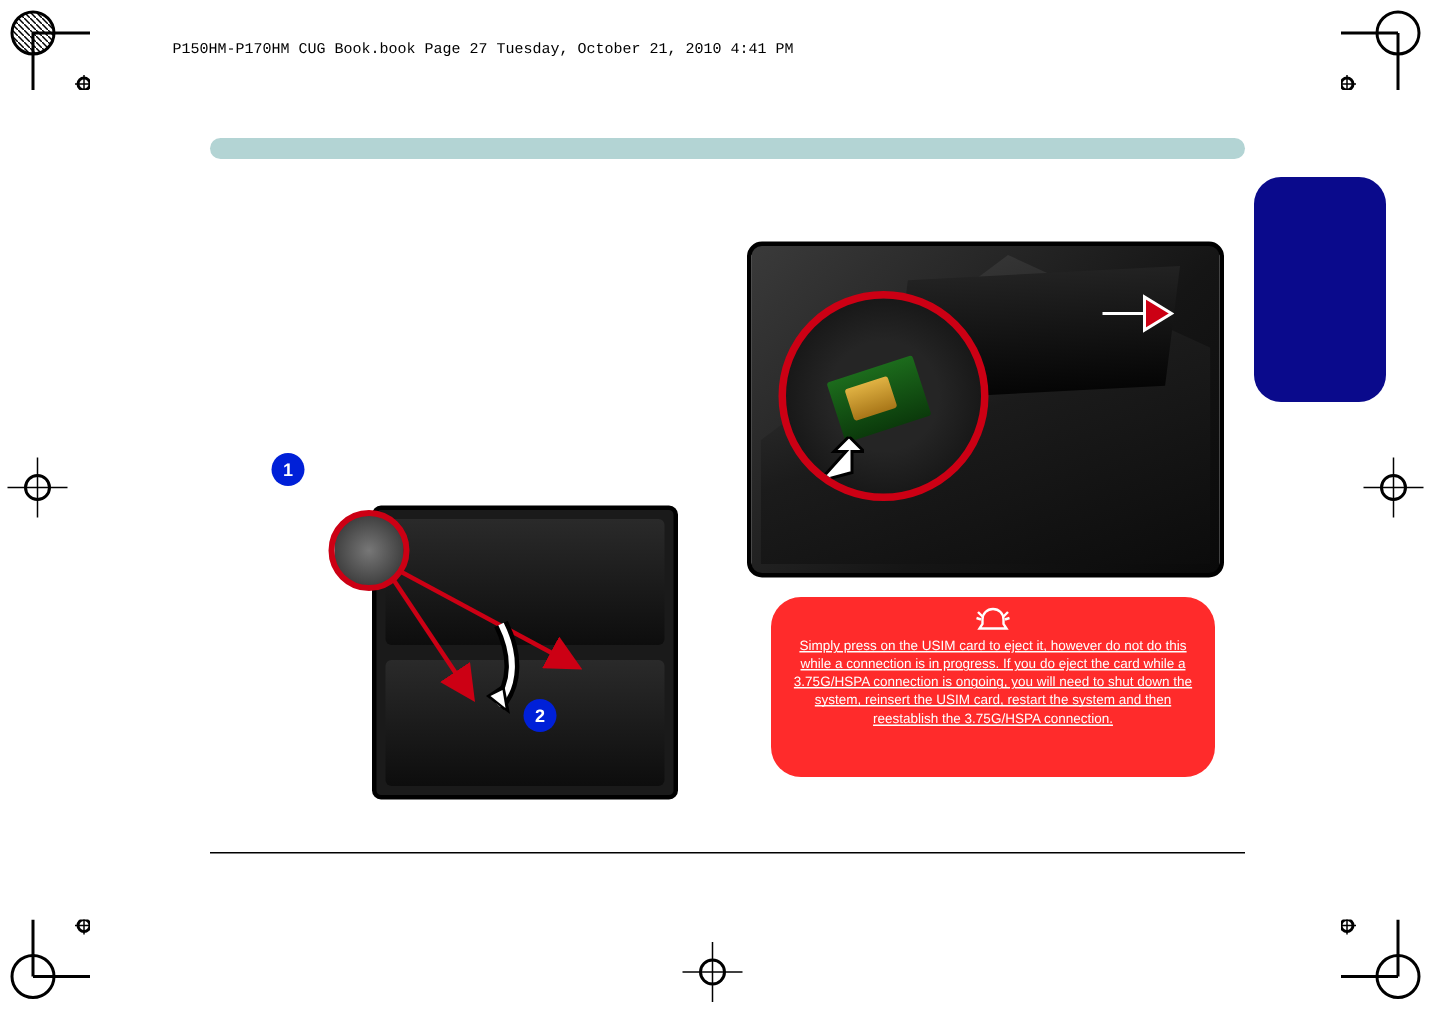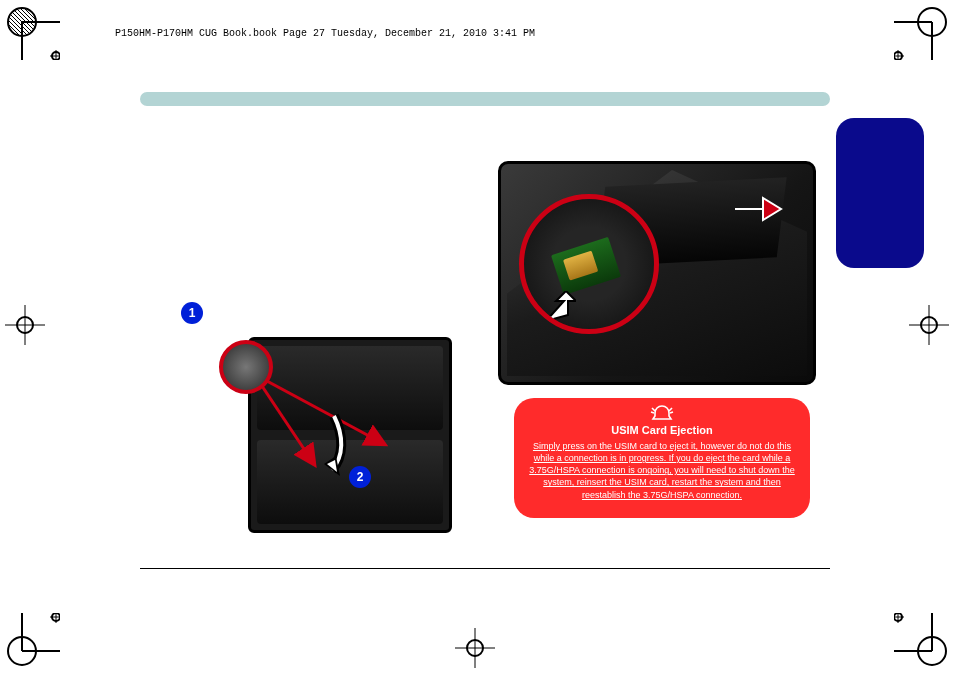--- a/index.html
+++ b/index.html
@@ -301,21 +301,21 @@
     </svg>
 </div>
 <div class="crop-mark cm-b">
   <svg viewBox="0 0 50 50">
       <circle cx="25" cy="25" r="8" fill="none" stroke="#000" stroke-width="2"></circle>
       <line x1="5" y1="25" x2="45" y2="25" stroke="#000"></line>
       <line x1="25" y1="5" x2="25" y2="45" stroke="#000"></line>
     </svg>
 </div>
 
-<div class="page-meta">P150HM-P170HM CUG Book.book  Page 27  Tuesday, December 21, 2010  3:41 PM</div>
+<div class="page-meta">P150HM-P170HM CUG Book.book  Page 27  Tuesday, October 21, 2010  4:41 PM</div>
 
 <div class="header-bar"></div>
 
 <div class="side-tab">
   <span></span>
 </div>
 
 <div class="section-title">3.75G/HSPA Module USIM Card Installation</div>
 
 <div class="body-text">
@@ -362,19 +362,18 @@
 </div>
 
 <div class="warning-box">
   <svg class="warn-icon" width="24" height="18" viewBox="0 0 24 18">
     <path d="M12 2 C8 2 5 5 5 9 L5 12 L3 15 L21 15 L19 12 L19 9 C19 5 16 2 12 2 Z" fill="none" stroke="#fff" stroke-width="1.6"></path>
     <line x1="2" y1="4" x2="5" y2="7" stroke="#fff" stroke-width="1.6"></line>
     <line x1="22" y1="4" x2="19" y2="7" stroke="#fff" stroke-width="1.6"></line>
     <line x1="1" y1="8" x2="4" y2="9" stroke="#fff" stroke-width="1.6"></line>
     <line x1="23" y1="8" x2="20" y2="9" stroke="#fff" stroke-width="1.6"></line>
   </svg>
-  <div class="warn-title">USIM Card Ejection</div>
   <div class="warn-body">Simply press on the USIM card to eject it, however do not do this while a connection is in progress. If you do eject the card while a 3.75G/HSPA connection is ongoing, you will need to shut down the system, reinsert the USIM card, restart the system and then reestablish the 3.75G/HSPA connection.</div>
 </div>
 
 <div class="footer-rule"></div>
 <div class="footer-left">3.75G/HSPA Module</div>
 <div class="footer-right">1 - 27</div>
 
 </body></html>

